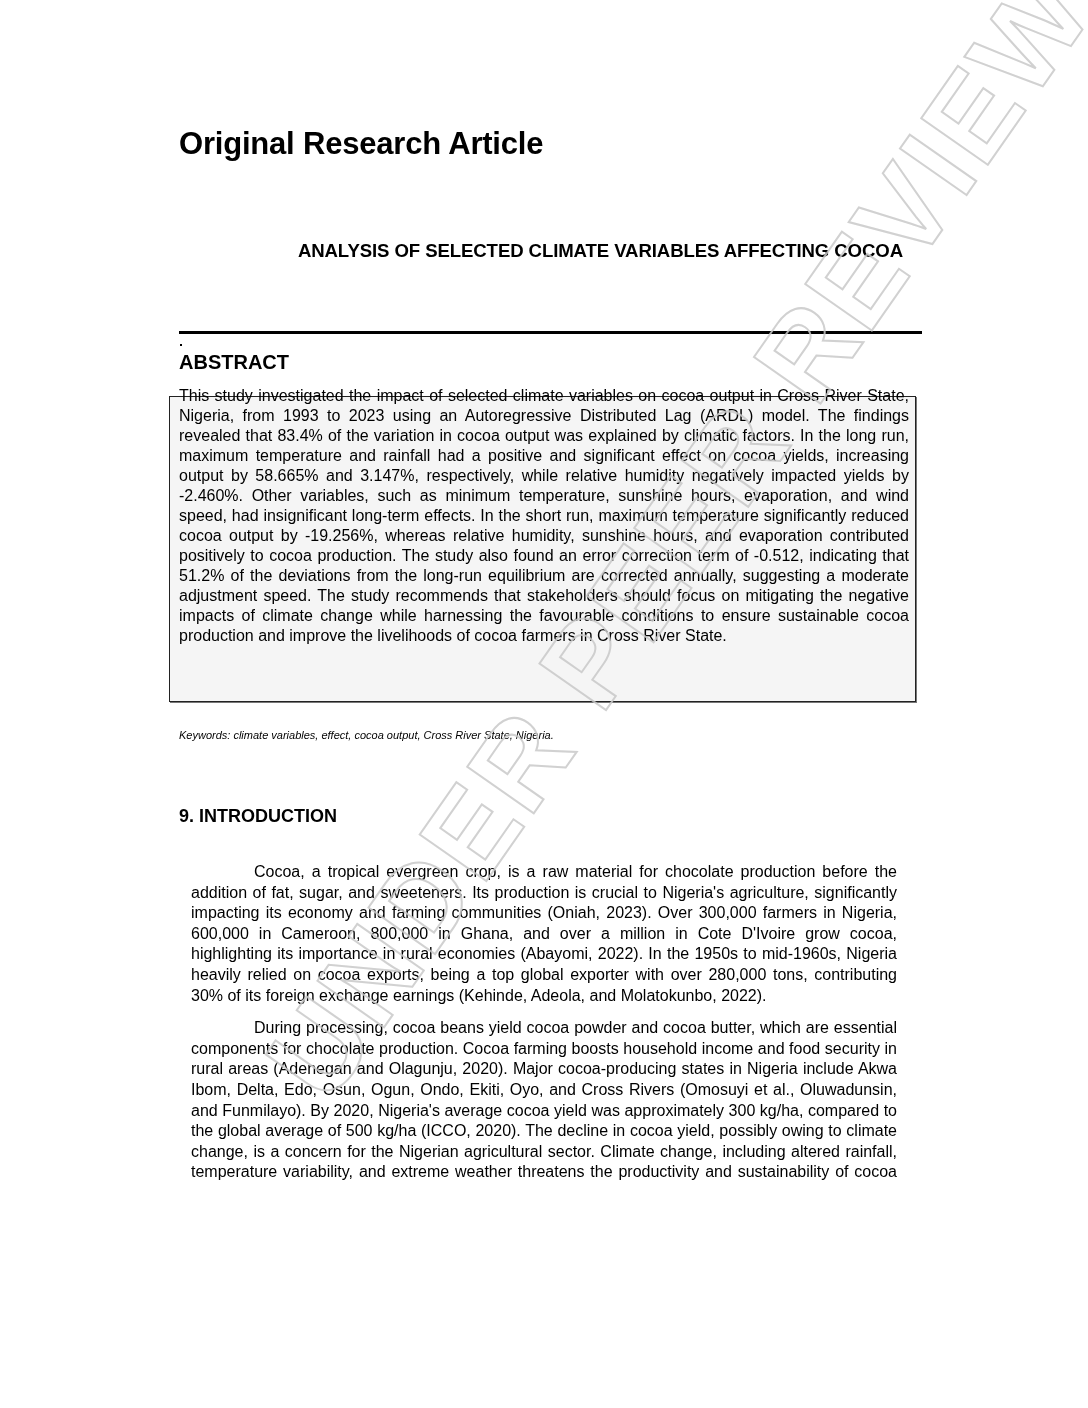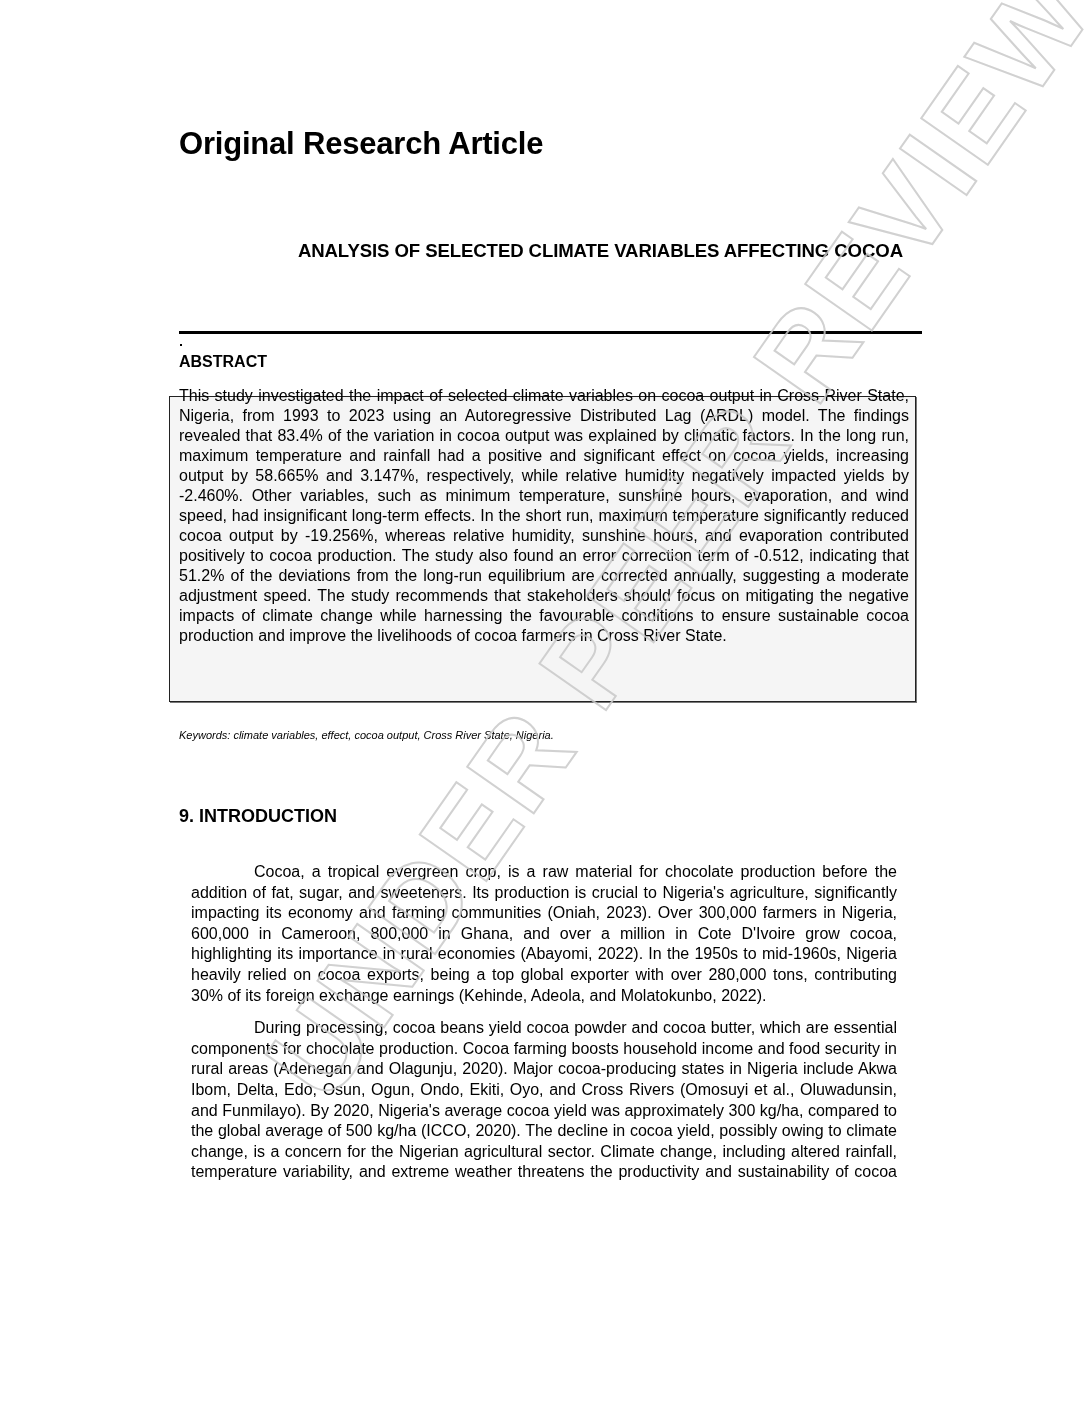--- a/index.html
+++ b/index.html
@@ -54,21 +54,21 @@
       position: absolute;
       left: 180px;
       top: 344px;
       width: 2px; height: 2px;
       background: #000;
     }
     .abstract-heading {
       position: absolute;
       left: 179px;
       top: 351px;
-      font-size: 16px;
+      font-size: 20px;
       font-weight: bold;
       line-height: 22px;
     }
     .abstract-box {
       position: absolute;
       left: 169px;
       top: 396px;
       width: 747px;
       height: 306px;
       border: 1px solid #222;

